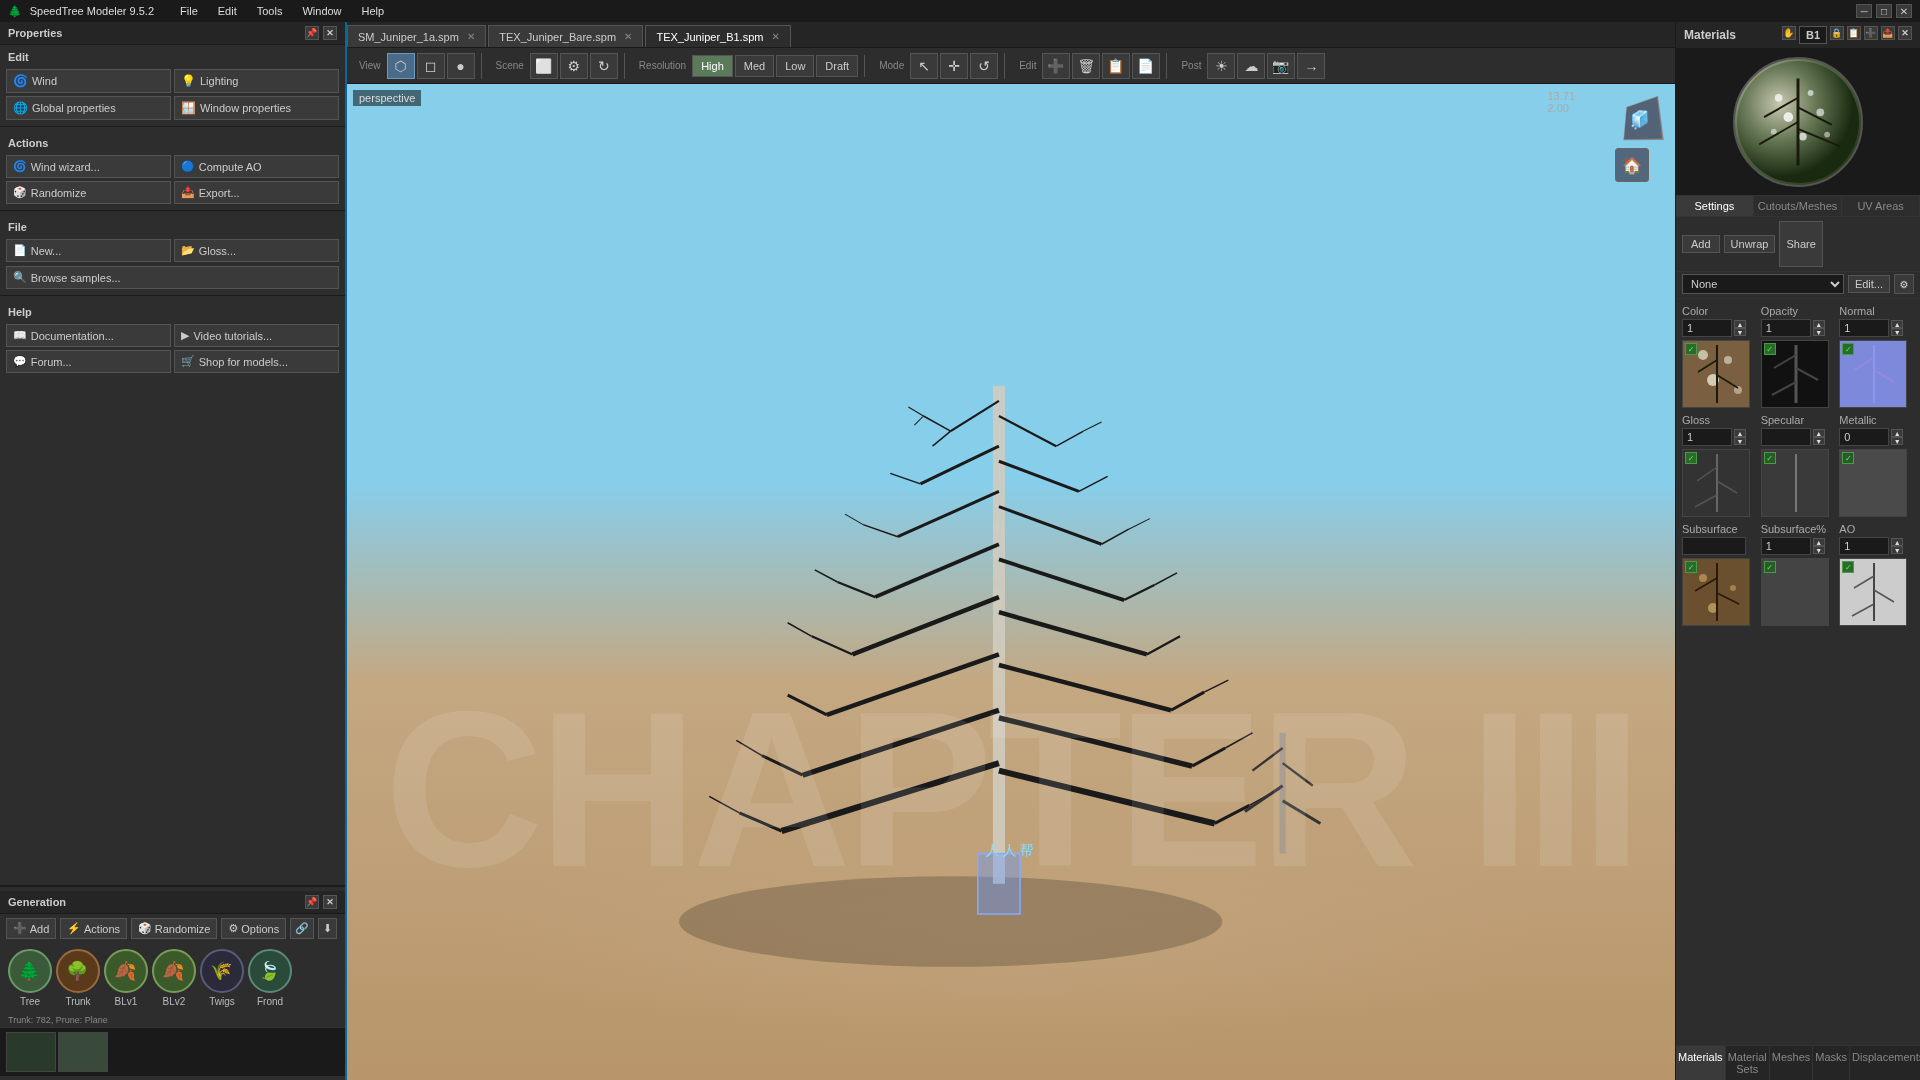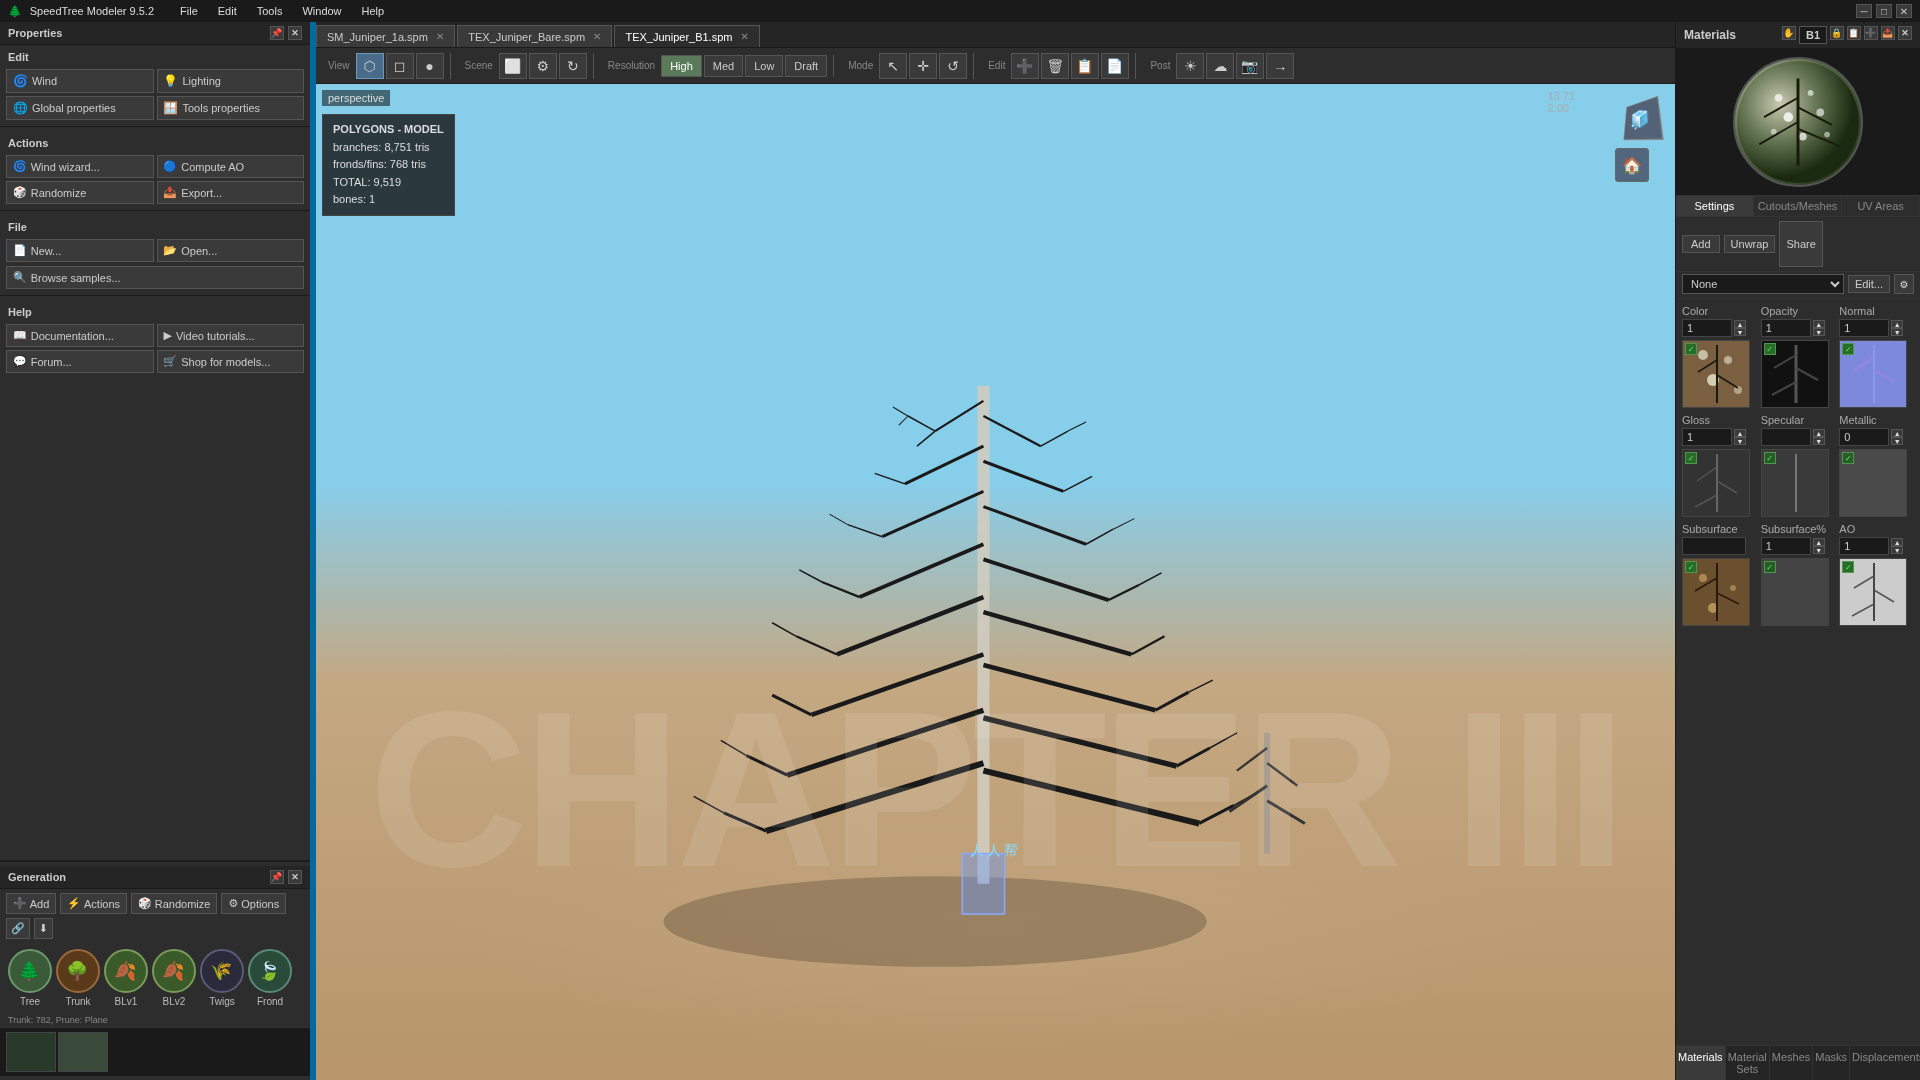--- a/index.html
+++ b/index.html
@@ -8,21 +8,21 @@
     
     .title-bar { height: 22px; background: #1a1a1a; display: flex; align-items: center; justify-content: space-between; padding: 0 8px; }
     .title-bar-left { display: flex; align-items: center; gap: 8px; font-size: 11px; }
     .title-bar-controls { display: flex; gap: 4px; }
     .title-btn { width: 16px; height: 14px; background: #3a3a3a; border: 1px solid #555; font-size: 10px; display: flex; align-items: center; justify-content: center; cursor: pointer; color: #ccc; }
 
     
     .main-layout { display: flex; height: calc(1080px - 22px); }
 
     
-    .left-panel { width: 316px; background: #2d2d2d; border-right: 6px solid #0369a1; display: flex; flex-direction: column; flex-shrink: 0; }
+    .left-panel { width: 347px; background: #2d2d2d; border-right: 2px solid #0369a1; display: flex; flex-direction: column; flex-shrink: 0; }
     .panel-title { background: #252525; padding: 4px 8px; font-size: 11px; font-weight: bold; color: #ccc; border-bottom: 1px solid #1a1a1a; display: flex; align-items: center; justify-content: space-between; }
     .panel-title-icons { display: flex; gap: 4px; }
     .panel-icon-btn { width: 14px; height: 14px; background: #3a3a3a; border: 1px solid #555; font-size: 9px; display: flex; align-items: center; justify-content: center; cursor: pointer; }
 
     .section-label { font-size: 11px; font-weight: bold; color: #ccc; padding: 6px 8px 4px; }
     .btn-grid { display: grid; grid-template-columns: 1fr 1fr; gap: 3px; padding: 2px 6px; }
     .prop-btn { background: #3a3a3a; border: 1px solid #555; color: #ccc; font-size: 11px; padding: 4px 6px; cursor: pointer; display: flex; align-items: center; gap: 4px; white-space: nowrap; }
     .prop-btn .icon { font-size: 12px; }
 
     .divider { height: 1px; background: #1a1a1a; margin: 4px 0; }
@@ -154,21 +154,21 @@
       <button class="prop-btn">
           <span class="icon">💡</span>
           <span>Lighting</span>
         </button>
       <button class="prop-btn">
           <span class="icon">🌐</span>
           <span>Global properties</span>
         </button>
       <button class="prop-btn">
           <span class="icon">🪟</span>
-          <span>Tools properties</span>
+          <span>Window properties</span>
         </button>
     </div>
 
     <div class="divider"></div>
 
     <div class="section-label">Actions</div>
     <div class="btn-grid">
       <button class="prop-btn">
           <span>🌀</span>
           <span>Wind wizard...</span>
@@ -190,21 +190,21 @@
     <div class="divider"></div>
 
     <div class="section-label">File</div>
     <div class="btn-grid">
       <button class="prop-btn">
           <span>📄</span>
           <span>New...</span>
         </button>
       <button class="prop-btn">
           <span>📂</span>
-          <span>Open...</span>
+          <span>Gloss...</span>
         </button>
     </div>
     <div style="padding: 2px 6px;">
       <button class="prop-btn" style="width:100%">
           <span>🔍</span>
           <span>Browse samples...</span>
         </button>
     </div>
 
     <div class="divider"></div>
@@ -359,27 +359,20 @@
         <div class="tb-btn">☀</div>
         <div class="tb-btn">☁</div>
         <div class="tb-btn">📷</div>
         <div class="tb-btn">→</div>
       </div>
     </div>
 
     <div class="viewport">
       <div class="viewport-label">perspective</div>
 
-      <div class="poly-info">
-        <div class="poly-bold">POLYGONS - MODEL</div>
-        <div>branches: <span>8,751 tris</span></div>
-        <div>fronds/fins: <span>768 tris</span></div>
-        <div>TOTAL: <span>9,519</span></div>
-        <div>bones: <span>1</span></div>
-      </div>
 
       <svg width="100%" height="100%" viewBox="0 0 840 660" preserveAspectRatio="xMidYMid meet" style="position:absolute;top:0;left:0;">
 
         <defs>
           <radialGradient id="groundGrad" cx="50%" cy="50%" r="50%">
             <stop offset="0%" style="stop-color:#c4a882;stop-opacity:0.5"></stop>
             <stop offset="100%" style="stop-color:#c4a882;stop-opacity:0"></stop>
           </radialGradient>
         </defs>
 

